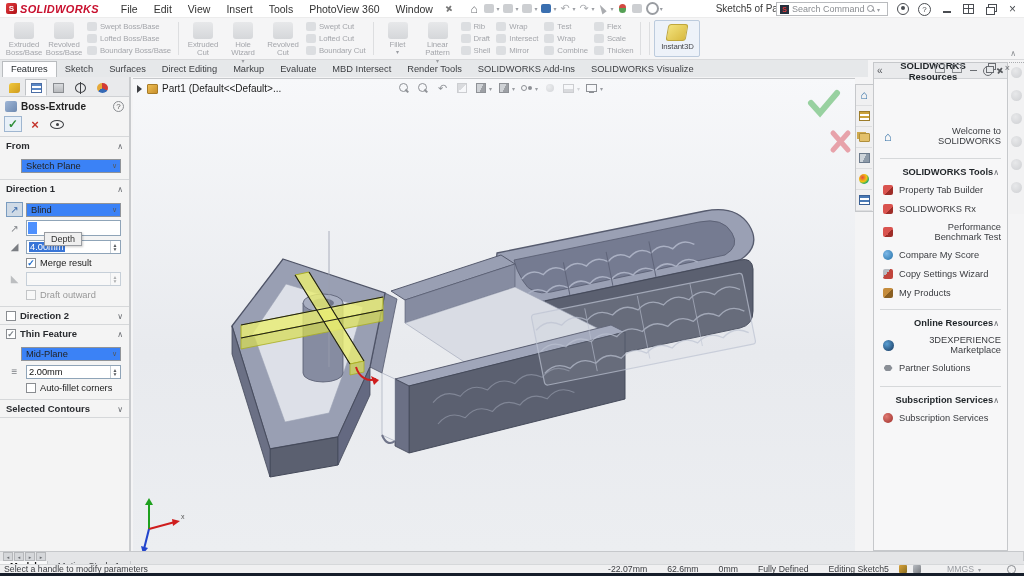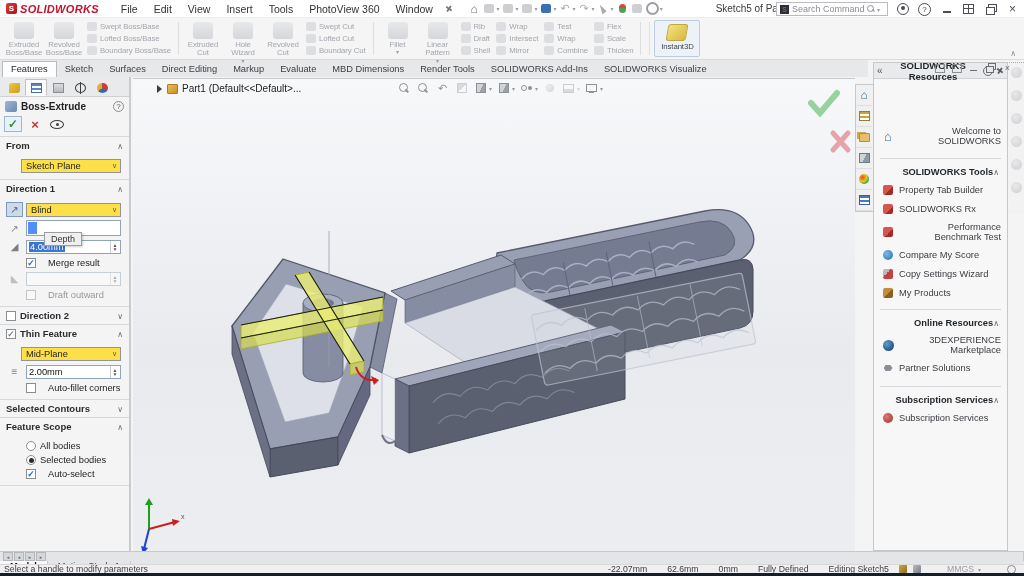--- a/index.html
+++ b/index.html
@@ -99,42 +99,42 @@
   .sec{border-bottom:1px solid #d6d8da;background:#f4f4f4;}
   .sec-h{display:flex;align-items:center;padding:3px 6px;font-weight:bold;font-size:9.5px;color:#2a2c30;}
   .sec-h .lbl{flex:1;}
   .chev::after{content:"∧";font-size:8px;color:#6a6d72;font-weight:normal;}
   .chev.down::after{content:"∨";}
   .sec-b{padding:2px 4px 6px;}
   .row{display:flex;align-items:center;margin:3px 0 0 2px;}
   .pmicon{width:17px;height:15px;display:flex;align-items:center;justify-content:center;font-size:10px;color:#7a7d82;margin-right:3px;flex:none;}
   .pmicon.btn{border:1px solid #9fa2a6;background:#e3e4e6;}
   .pmicon.btn.pressed{background:#cfdae6;border-color:#7a9cc0;color:#2f62a8;}
-  .dd{flex:1;height:14px;background:#fde047;border:1px solid #919498;display:flex;align-items:center;padding:0 4px;font-size:9.3px;color:#222;position:relative;margin-right:4px;}
+  .dd{flex:1;height:14px;background:#3b82f6;border:1px solid #919498;display:flex;align-items:center;padding:0 4px;font-size:9.3px;color:#222;position:relative;margin-right:4px;}
   .dd::after{content:"∨";position:absolute;right:3px;font-size:7px;color:#55585c;}
   .dd.wide{margin-left:15px;}
   .spin{flex:1;height:14px;background:#fff;border:1px solid #8fa4b8;display:flex;align-items:center;padding:0 2px;font-size:9.3px;color:#111;position:relative;margin-right:4px;}
   .spin .sel{background:#3875d7;color:#fff;padding:0 1px;}
   .spin .arrows{position:absolute;right:1px;top:0;bottom:0;width:9px;display:flex;flex-direction:column;align-items:center;justify-content:center;font-size:5px;color:#55585c;border-left:1px solid #c6cdd4;line-height:4px;}
   .refbox{flex:1;height:16px;background:#fff;border:1px solid #8fa4b8;position:relative;margin-right:4px;}
   .refbox .bluesel{position:absolute;left:1px;top:1px;bottom:1px;width:9px;background:#4d90fe;}
   .tooltip{position:absolute;left:38px;top:12px;background:#efefef;border:1px solid #9a9da2;padding:1px 6px;font-size:9px;color:#333;box-shadow:1px 1px 2px rgba(0,0,0,.2);z-index:5;}
-  .cb{display:flex;align-items:center;margin:4px 0 0 22px;font-size:9.3px;color:#222;gap:8px;}
+  .cb{display:flex;align-items:center;margin:4px 0 0 22px;font-size:9.3px;color:#222;}
   .cb .box{width:10px;height:10px;border:1px solid #8a8d91;background:#fff;margin-right:4px;display:flex;align-items:center;justify-content:center;flex:none;}
   .cb.checked .box::after{content:"✓";color:#1b6ac9;font-size:9px;font-weight:bold;line-height:8px;}
   .cb.dis{opacity:.45;}
   .radio{display:flex;align-items:center;margin:4px 0 0 22px;font-size:9.3px;color:#222;}
   .radio .cir{width:10px;height:10px;border:1px solid #8a8d91;border-radius:50%;background:#fff;margin-right:4px;display:flex;align-items:center;justify-content:center;flex:none;}
   .radio.sel .cir::after{content:"";width:5px;height:5px;border-radius:50%;background:#2a2c30;}
   .hdr-cb{width:10px;height:10px;border:1px solid #8a8d91;background:#fff;margin-right:4px;display:flex;align-items:center;justify-content:center;}
   .hdr-cb.checked::after{content:"✓";color:#7c8288;font-size:9px;line-height:8px;}
 
   
   .viewport{position:absolute;left:133px;top:78px;width:722px;height:473px;background:linear-gradient(180deg,#f7f8fa 0%,#e8eaee 58%,#eceef1 100%);z-index:5;border-top:1px solid #c6c8cb;}
-  .breadcrumb{position:absolute;left:24px;top:4px;display:flex;align-items:center;font-size:10px;color:#222;z-index:6;}
+  .breadcrumb{position:absolute;left:4px;top:4px;display:flex;align-items:center;font-size:10px;color:#222;z-index:6;}
   .bc-arrow{width:0;height:0;border-left:5px solid #3c3e42;border-top:4px solid transparent;border-bottom:4px solid transparent;margin-right:5px;}
   .part-ico{width:11px;height:10px;background:linear-gradient(135deg,#edbd52,#c8902c);border:1px solid #a8browser;border:1px solid #a87c28;border-radius:1px;margin-right:4px;}
   .headsup{position:absolute;left:262px;top:2px;display:flex;align-items:center;z-index:6;}
   .huw{display:flex;align-items:center;margin:0 2px;}
   .huw.caret::after{content:"▾";font-size:6px;color:#9a9da2;margin-left:1px;}
   .huw.dis{opacity:.4;}
   .hui{width:15px;height:14px;display:flex;align-items:center;justify-content:center;color:#8e9196;font-size:11px;position:relative;}
   [data-name="zoom-to-fit-icon"]::before,[data-name="zoom-to-area-icon"]::before{content:"";width:7px;height:7px;border:1.4px solid #8e9196;border-radius:50%;position:absolute;left:2px;top:2px;}
   [data-name="zoom-to-fit-icon"]::after,[data-name="zoom-to-area-icon"]::after{content:"";width:4px;height:1.5px;background:#8e9196;transform:rotate(45deg);position:absolute;left:8px;top:9px;}
   [data-name="previous-view-icon"]::before{content:"↶";font-size:11px;}
@@ -362,21 +362,21 @@
     <span class="ribbon-collapse" data-name="ribbon-collapse-chevron-icon">∧</span>
   </div>
 
   <div class="tabrow" data-name="command-tab-bar">
     <div class="ctab on" data-name="command-tab">Features</div>
       <div class="ctab" data-name="command-tab">Sketch</div>
       <div class="ctab" data-name="command-tab">Surfaces</div>
       <div class="ctab" data-name="command-tab">Direct Editing</div>
       <div class="ctab" data-name="command-tab">Markup</div>
       <div class="ctab" data-name="command-tab">Evaluate</div>
-      <div class="ctab" data-name="command-tab">MBD Dimensions</div>
+      <div class="ctab" data-name="command-tab">MBD Intersect</div>
       <div class="ctab" data-name="command-tab">Render Tools</div>
       <div class="ctab" data-name="command-tab">SOLIDWORKS Add-Ins</div>
       <div class="ctab" data-name="command-tab">SOLIDWORKS Visualize</div>
   </div>
   <div class="childctl" style="top:62px;z-index:22;" data-name="document-window-controls">
     <span class="cc sq" data-name="doc-dock-left-icon"></span>
     <span class="cc sq" data-name="doc-dock-right-icon"></span>
     <span class="cc mini" data-name="doc-minimize-button"></span>
     <span class="cc rest" data-name="doc-restore-button"></span>
     <span class="cc" data-name="doc-close-button">×</span>
@@ -503,40 +503,20 @@
       </div>
     </div>
 
     <div class="sec" data-name="section-selected-contours">
       <div class="sec-h" data-name="section-selected-contours-header">
           <span class="lbl">Selected Contours</span>
           <span class="chev down" data-name="chevron-down-icon"></span>
         </div>
     </div>
 
-    <div class="sec" data-name="section-feature-scope">
-      <div class="sec-h" data-name="section-feature-scope-header">
-          <span class="lbl">Feature Scope</span>
-          <span class="chev" data-name="chevron-up-icon"></span>
-        </div>
-      <div class="sec-b">
-        <div class="radio" data-name="all-bodies-radio">
-            <span class="cir" data-name="radio-icon"></span>
-            <span>All bodies</span>
-          </div>
-        <div class="radio sel" data-name="selected-bodies-radio">
-            <span class="cir" data-name="radio-icon"></span>
-            <span>Selected bodies</span>
-          </div>
-        <div class="cb checked" data-name="auto-select-checkbox">
-            <span class="box" data-name="checkbox-icon"></span>
-            <span>Auto-select</span>
-          </div>
-      </div>
-    </div>
   </div>
 
   <div class="viewport" data-name="graphics-viewport">
     <div class="breadcrumb" data-name="feature-tree-breadcrumb">
       <span class="bc-arrow" data-name="tree-expand-icon"></span>
       <span class="part-ico" data-name="part-icon"></span>
       <span data-name="breadcrumb-label">Part1 (Default&lt;&lt;Default&gt;...</span>
     </div>
     <div class="headsup" data-name="heads-up-toolbar">
 

